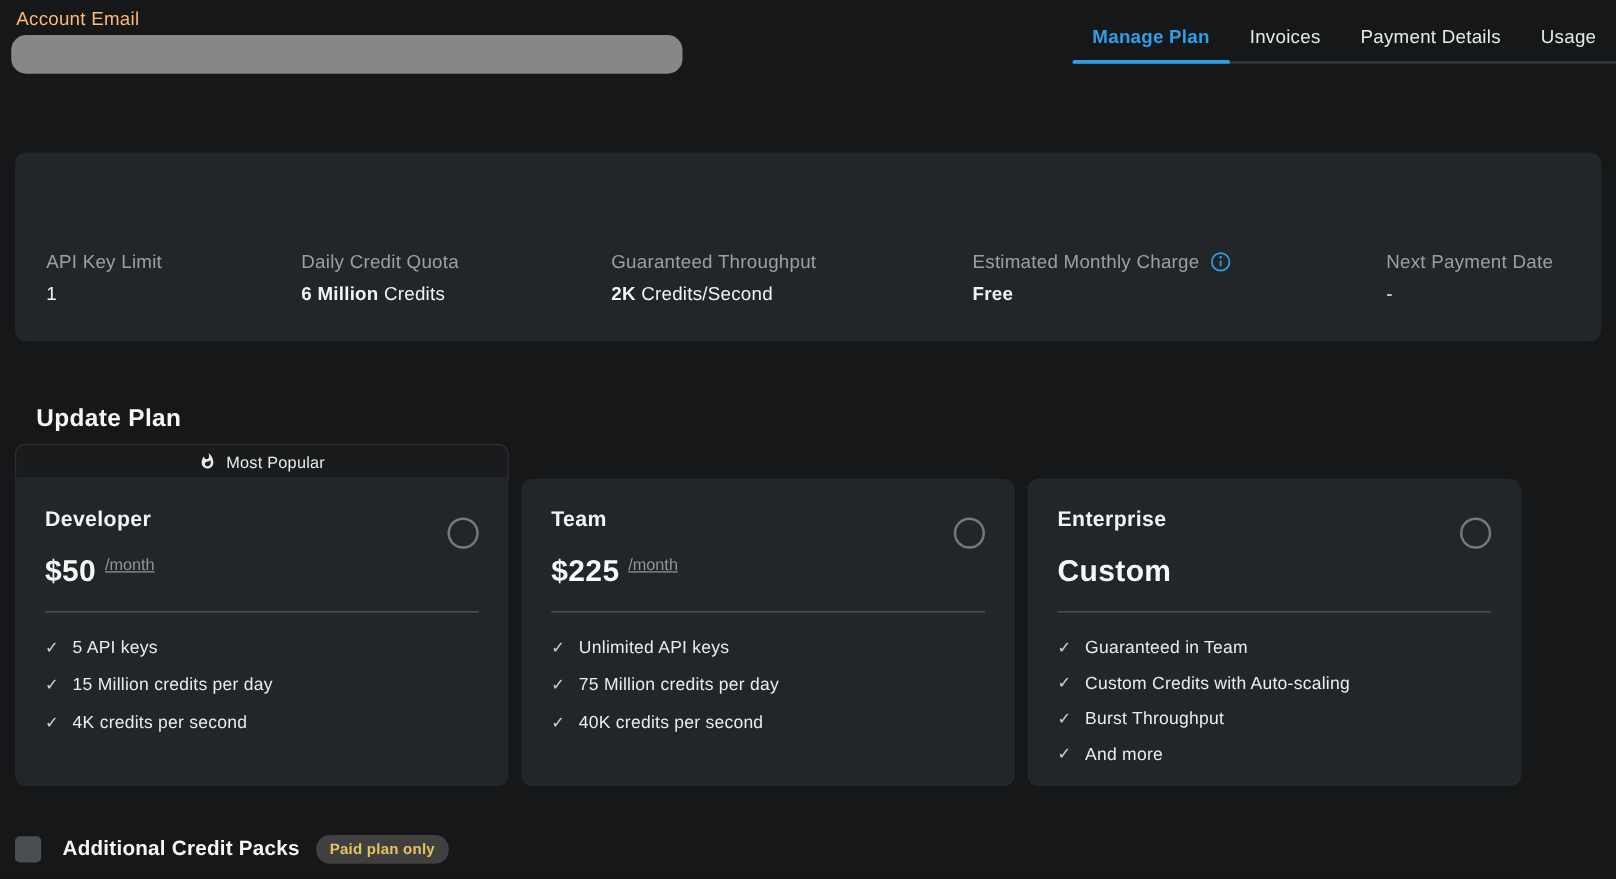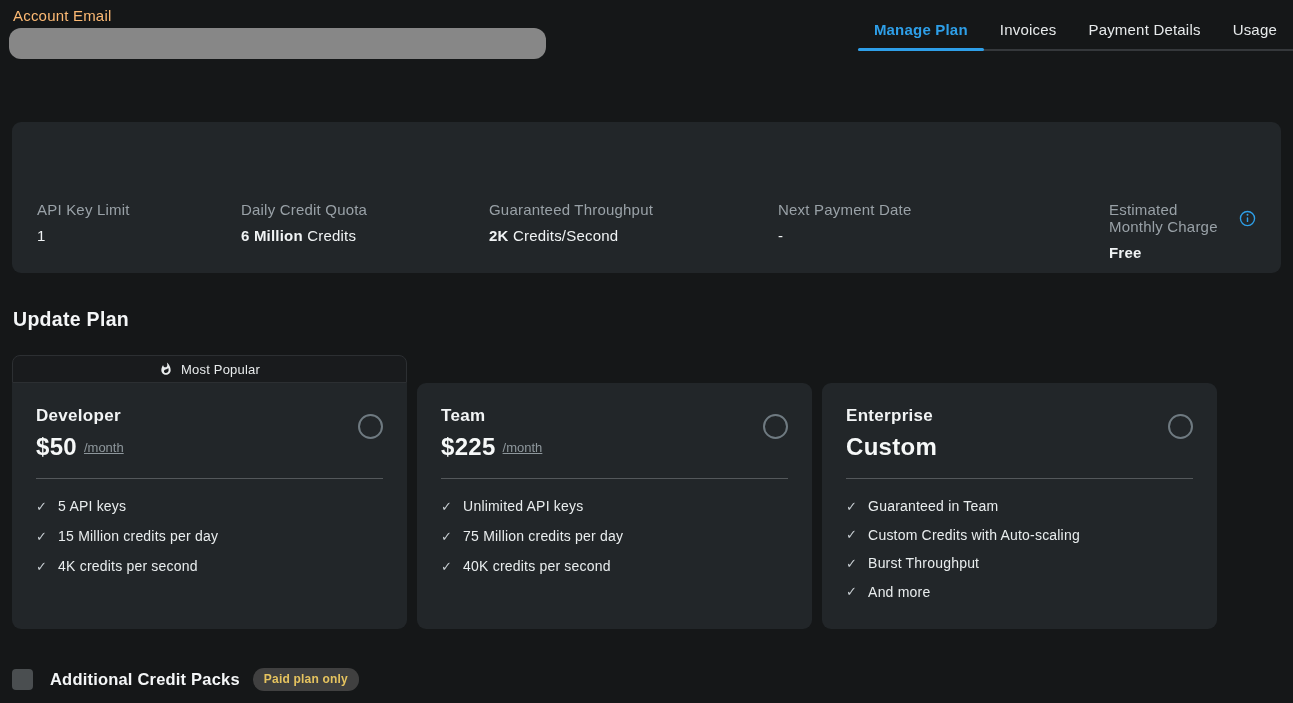--- a/index.html
+++ b/index.html
@@ -54,21 +54,21 @@
   }
   .stat-label{
     font-size:15px;color:#99a1a7;letter-spacing:.2px;
     display:flex;align-items:center;gap:8px;
   }
   .stat-value{margin-top:9px;font-size:15px;color:#f0f3f4;letter-spacing:.2px;}
   .stat-value strong{font-weight:700;}
   .info-icon{display:inline-flex;cursor:pointer;line-height:0;}
   
   .update-title{
-    position:absolute;left:13px;top:308px;margin:0;
+    position:absolute;left:13px;top:308px;margin:16px;
     font-size:19.5px;font-weight:700;letter-spacing:.3px;color:#f4f6f7;
   }
   .plans{
     position:absolute;left:12px;top:355px;width:1205px;
     display:flex;gap:10px;
   }
   .plan-col{flex:1;display:flex;flex-direction:column;}
   .popular-banner{
     height:28px;box-sizing:border-box;
     background:#191b1d;border:1px solid #2c2f32;
@@ -78,21 +78,21 @@
   }
   .banner-spacer{height:28px;}
   .plan-card{
     height:246px;box-sizing:border-box;
     background:#222629;border-radius:9px;
     padding:0 24px;position:relative;cursor:pointer;
   }
   .plan-card.joined{border-radius:0 0 9px 9px;}
   .plan-head{display:flex;justify-content:space-between;padding-top:23px;}
   .plan-name{font-size:17px;font-weight:600;letter-spacing:.3px;color:#f2f4f5;}
-  .plan-price{margin-top:7px;display:flex;align-items:center;}
+  .plan-price{margin-top:18px;display:flex;align-items:flex-start;}
   .price{font-size:24px;font-weight:800;letter-spacing:.3px;color:#f6f8f8;}
   .per{font-size:13px;color:#8e979c;margin-left:7px;text-decoration:underline;}
   .radio{
     width:21px;height:21px;border:2px solid #6f7a81;border-radius:50%;
     margin-top:8px;flex:none;cursor:pointer;background:transparent;
   }
   .divider{border:none;border-top:1px solid #54585b;margin:17px 0 0;}
   .features{list-style:none;margin:19px 0 0;padding:0;}
   .features li{
     display:flex;align-items:center;gap:11px;
@@ -138,37 +138,37 @@
       <div class="stat-label">API Key Limit</div>
       <div class="stat-value"><strong></strong><span>1</span></div>
     </div>
     <div class="stat">
       <div class="stat-label">Daily Credit Quota</div>
       <div class="stat-value"><strong>6 Million</strong><span> Credits</span></div>
     </div>
     <div class="stat">
       <div class="stat-label">Guaranteed Throughput</div>
       <div class="stat-value"><strong>2K</strong><span> Credits/Second</span></div>
-    </div>
-    <div class="stat">
-      <div class="stat-label">Next Payment Date</div>
-      <div class="stat-value"><strong></strong><span>-</span></div>
     </div>
     <div class="stat">
       <div class="stat-label">
         <span>Estimated Monthly Charge</span>
         <span class="info-icon">
           <svg width="17" height="17" viewBox="0 0 20 20">
             <circle cx="10" cy="10" r="8.3" fill="none" stroke="#2e9fe8" stroke-width="1.6"></circle>
             <rect x="9.15" y="8.6" width="1.7" height="5.6" rx="0.8" fill="#2e9fe8"></rect>
             <circle cx="10" cy="5.7" r="1.15" fill="#2e9fe8"></circle>
           </svg>
         </span>
       </div>
       <div class="stat-value"><strong>Free</strong><span></span></div>
+    </div>
+    <div class="stat">
+      <div class="stat-label">Next Payment Date</div>
+      <div class="stat-value"><strong></strong><span>-</span></div>
     </div>
   </div>
 </section>
 
 <h2 class="update-title">Update Plan</h2>
 
 <div class="plans">
 
   <div class="plan-col">
     <div class="popular-banner">

